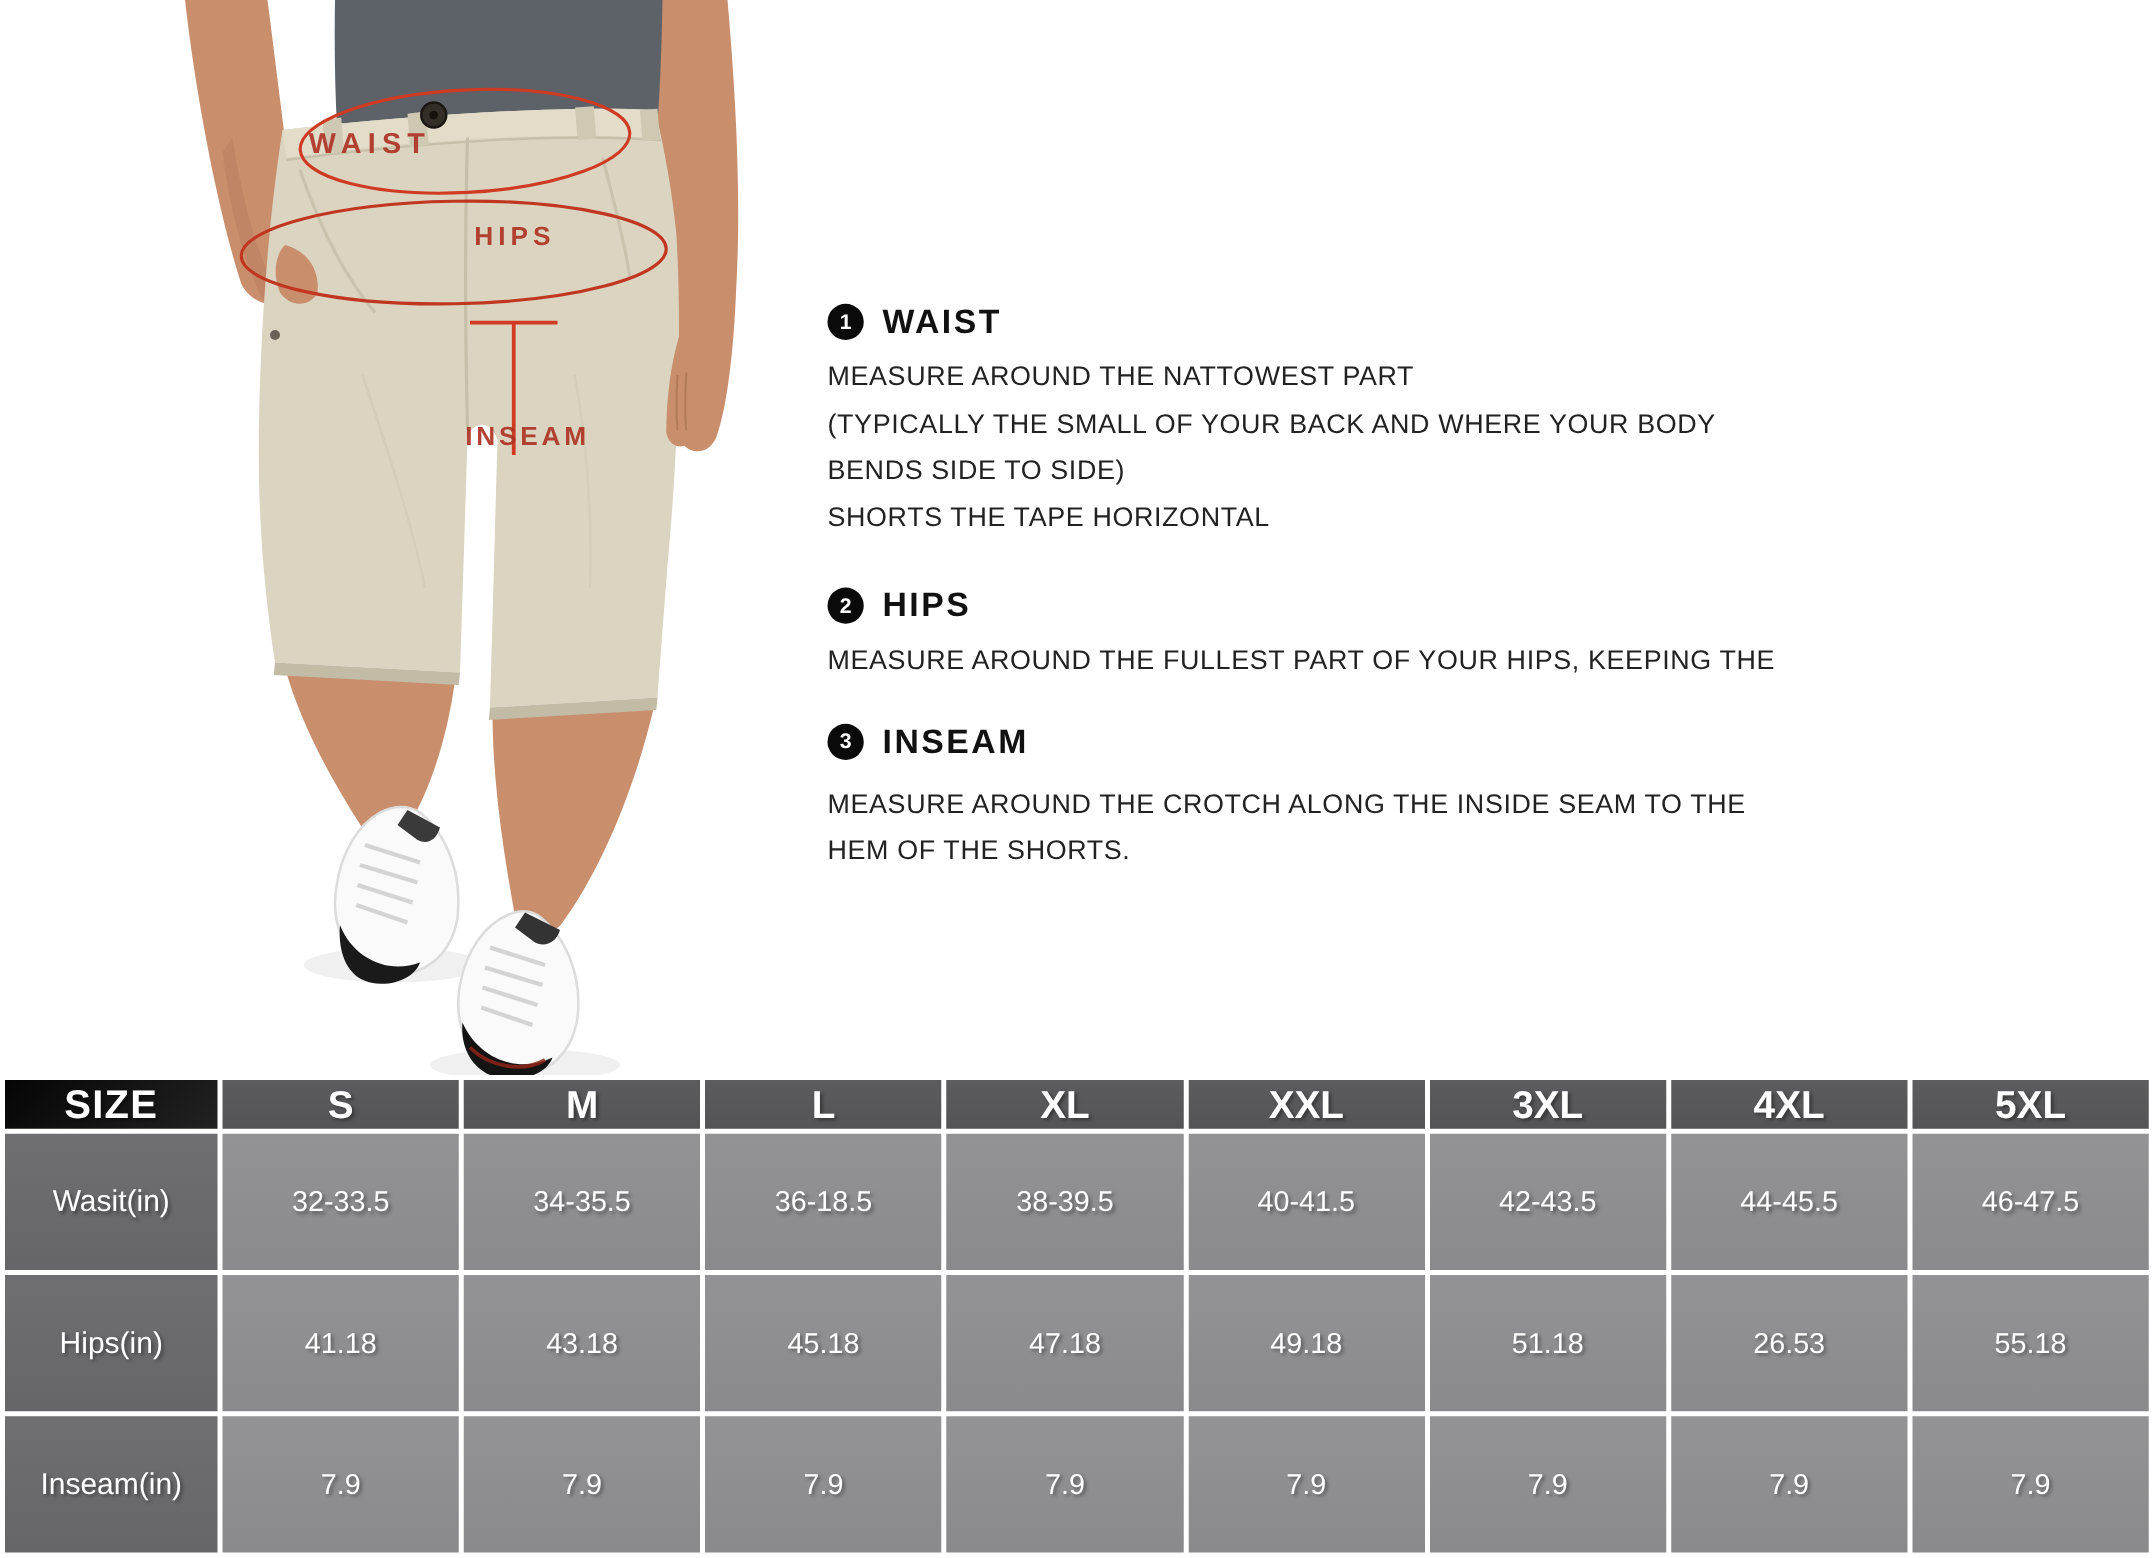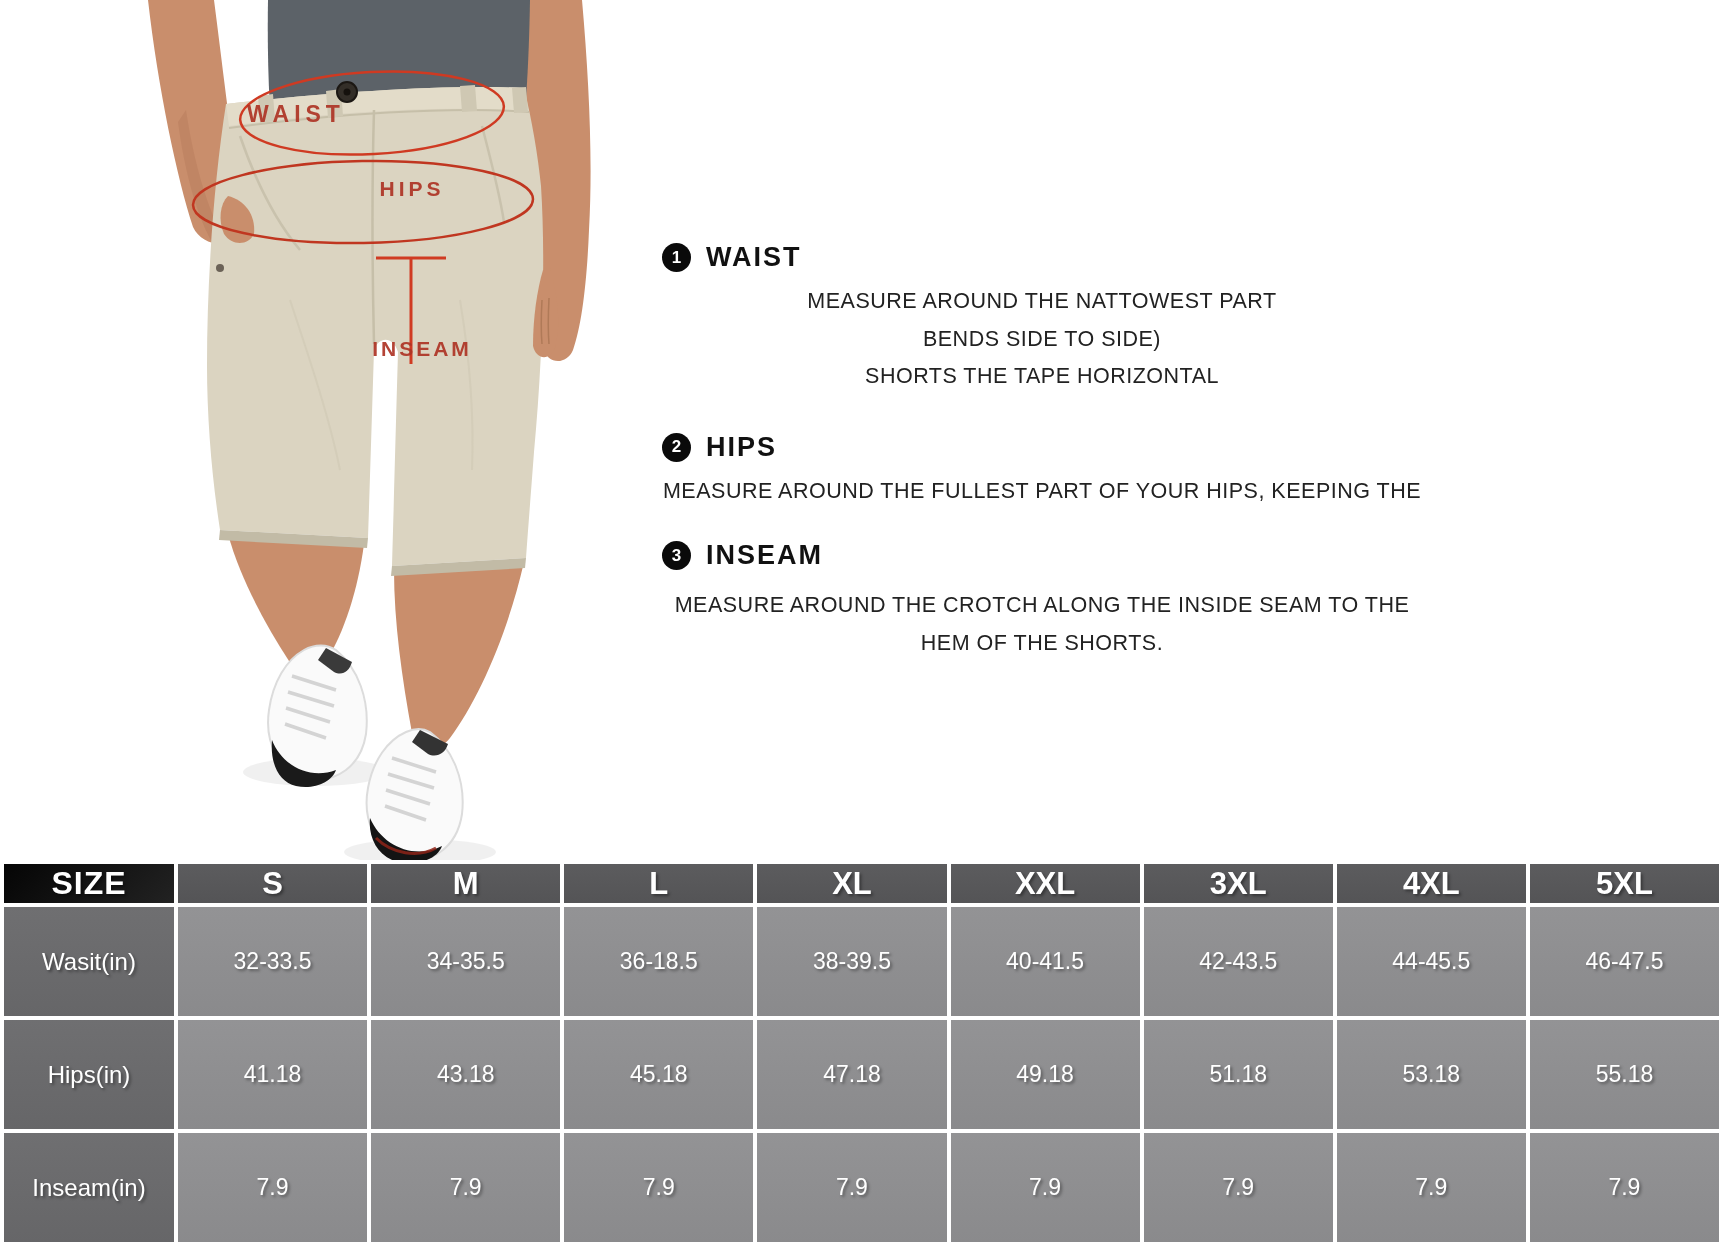--- a/index.html
+++ b/index.html
@@ -13,21 +13,21 @@
 
   
   .instructions { position:absolute; left:662px; top:242px; width:760px; color:#1f1f1f; }
   .inst-head { display:flex; align-items:center; gap:15px; }
   .badge {
     width:29px; height:29px; border-radius:50%; background:#0a0a0a; color:#ffffff;
     display:flex; align-items:center; justify-content:center;
     font-size:17px; font-weight:bold; flex:0 0 29px;
   }
   .inst-title { font-size:27px; font-weight:bold; letter-spacing:2px; color:#111; }
-  .inst-lines { margin-top:10px; font-size:21.5px; line-height:37.5px; letter-spacing:0.5px; color:#222;text-align:center; }
+  .inst-lines { margin-top:10px; font-size:21.5px; line-height:37.5px; letter-spacing:0.5px; color:#222; }
   .sec-2 { margin-top:36px; }
   .sec-3 { margin-top:30px; }
   .sec-3 .inst-lines { margin-top:16px; }
 
   
   .size-table {
     position:absolute; left:0; top:860px; width:1723px; height:386px;
     border-collapse:separate; border-spacing:4px; table-layout:fixed; background:#ffffff;
   }
   .size-table th, .size-table td {
@@ -110,20 +110,21 @@
 
   <div class="instructions">
 
     <div class="inst-section sec-1">
       <div class="inst-head">
         <span class="badge">1</span>
         <span class="inst-title">WAIST</span>
       </div>
       <div class="inst-lines">
         <div class="inst-line">MEASURE AROUND THE NATTOWEST PART</div>
+        <div class="inst-line">(TYPICALLY THE SMALL OF YOUR BACK AND WHERE YOUR BODY</div>
         <div class="inst-line">BENDS SIDE TO SIDE)</div>
         <div class="inst-line">SHORTS THE TAPE HORIZONTAL</div>
       </div>
     </div>
 
     <div class="inst-section sec-2">
       <div class="inst-head">
         <span class="badge">2</span>
         <span class="inst-title">HIPS</span>
       </div>
@@ -183,21 +184,21 @@
         <td class="val">46-47.5</td>
       </tr>
       <tr>
         <td class="rowlabel">Hips(in)</td>
         <td class="val">41.18</td>
         <td class="val">43.18</td>
         <td class="val">45.18</td>
         <td class="val">47.18</td>
         <td class="val">49.18</td>
         <td class="val">51.18</td>
-        <td class="val">53.18</td>
+        <td class="val">26.53</td>
         <td class="val">55.18</td>
       </tr>
       <tr>
         <td class="rowlabel">Inseam(in)</td>
         <td class="val">7.9</td>
         <td class="val">7.9</td>
         <td class="val">7.9</td>
         <td class="val">7.9</td>
         <td class="val">7.9</td>
         <td class="val">7.9</td>

